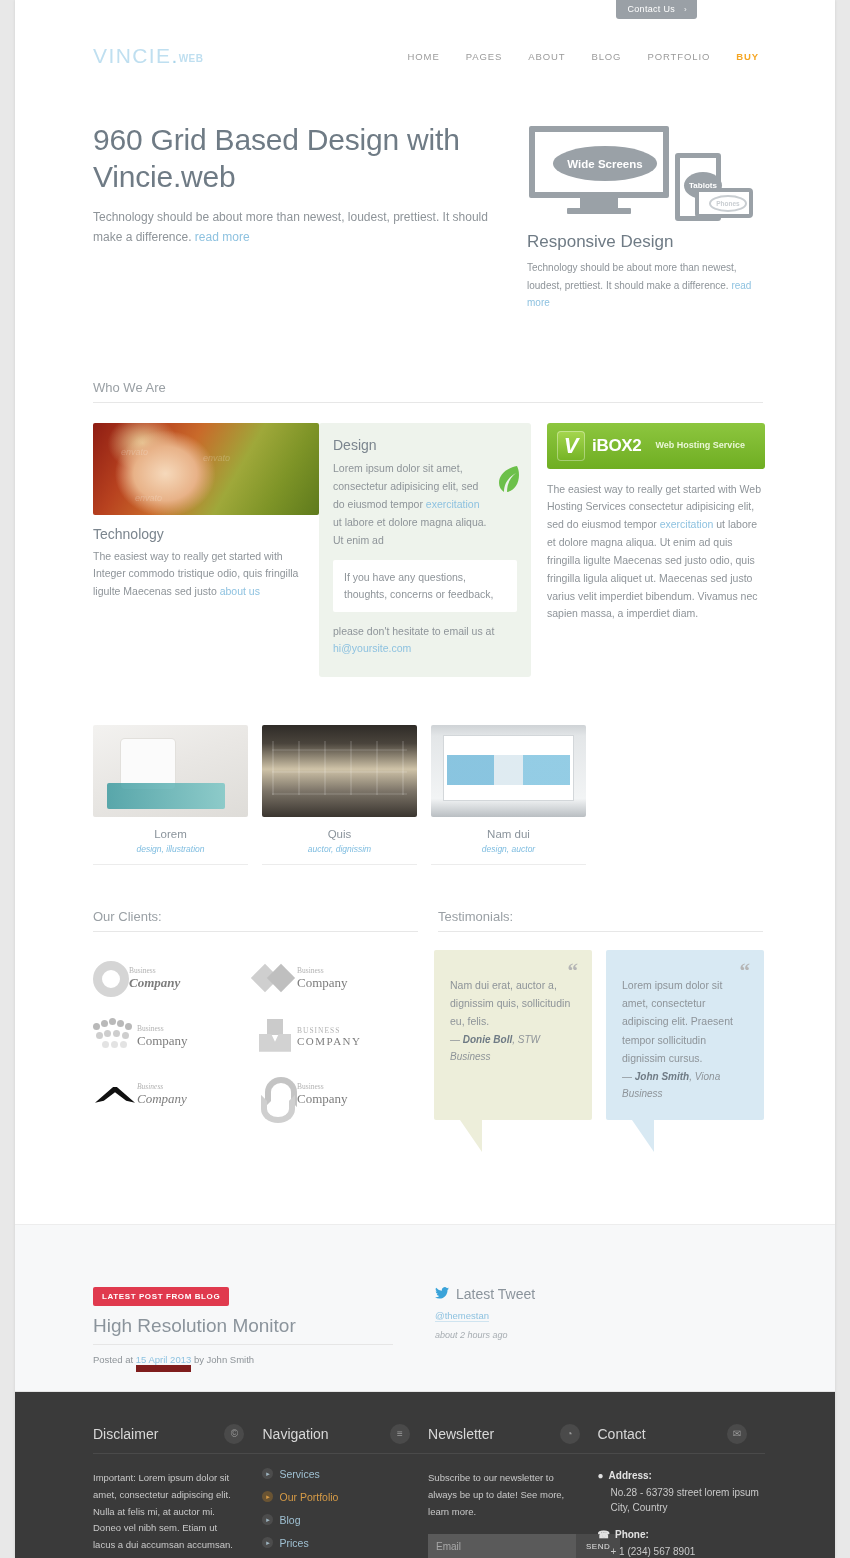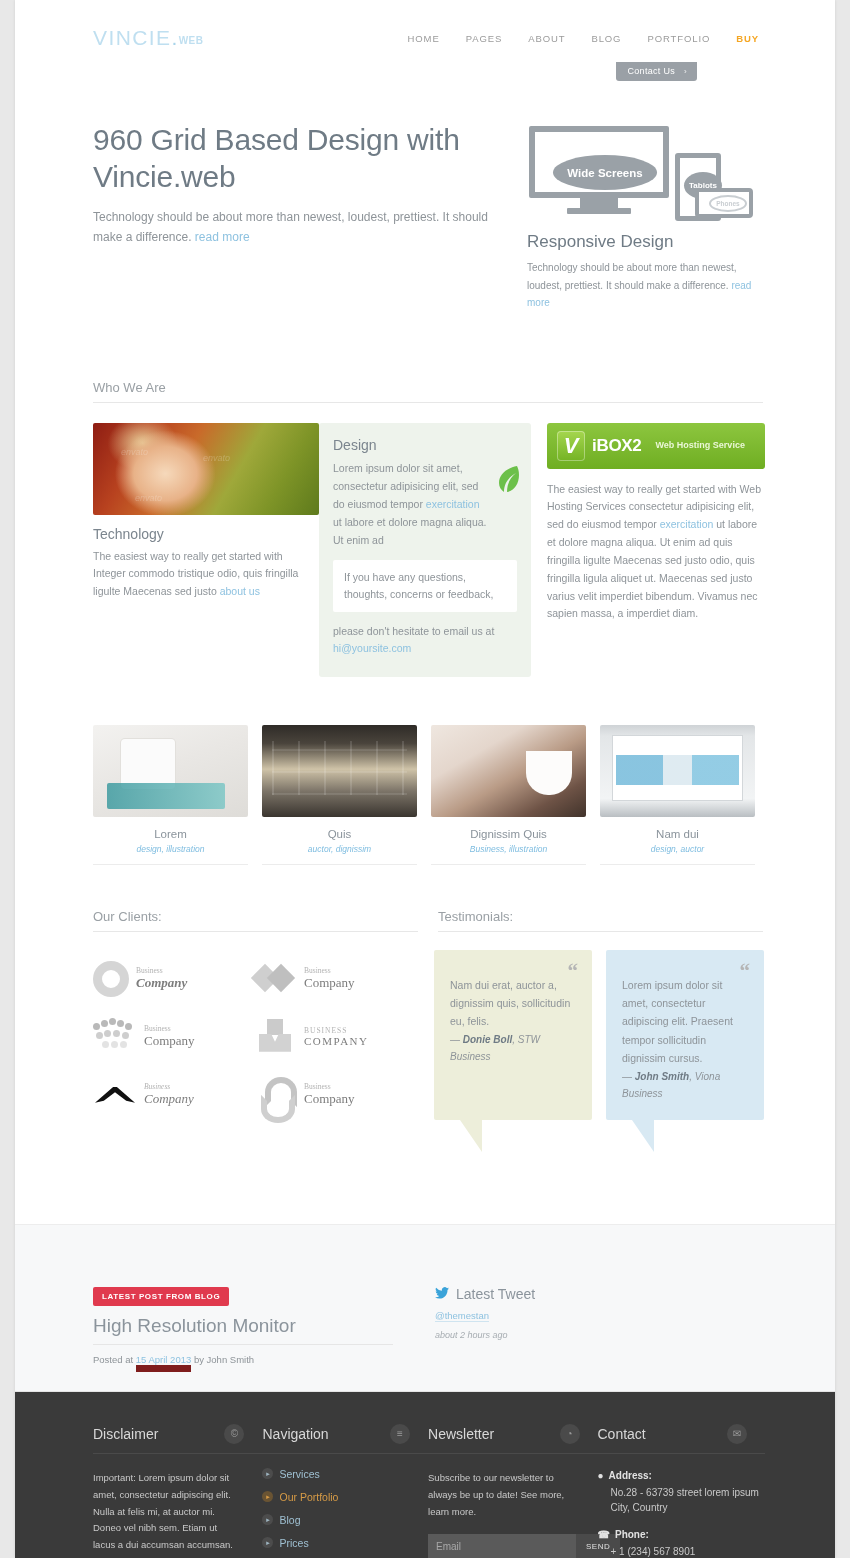--- a/index.html
+++ b/index.html
@@ -67,21 +67,21 @@
   }
   .mon-stand {
     width: 38px; height: 10px; background: #9aa1a7; margin: 0 auto;
   }
   .mon-base { width: 64px; height: 6px; background: #9aa1a7; margin: 0 auto; border-radius: 1px; }
   .bubble {
     position: absolute; background: #9aa1a7; color: #fff; border-radius: 50%;
     display: flex; align-items: center; justify-content: center;
     font-weight: 700; text-align: center;
   }
-  .b-wide { left: 18px; top: 23px; width: 104px; height: 35px; font-size: 11.5px; }
+  .b-wide { left: 18px; top: 14px; width: 104px; height: 35px; font-size: 11.5px; }
   .tablet {
     position: absolute; left: 148px; top: 27px; width: 46px; height: 68px;
     border: 5px solid #9aa1a7; border-radius: 3px; background: #fff;
   }
   .b-tab { left: 4px; top: 14px; width: 38px; height: 27px; font-size: 8px; }
   .phone {
     position: absolute; left: 168px; top: 62px; width: 58px; height: 30px;
     border: 4px solid #9aa1a7; border-radius: 4px; background: #fff;
   }
   .b-ph { left: 10px; top: 3px; width: 38px; height: 17px; font-size: 6.5px; color:#c9ced2; background:#fff; border:2px solid #c9ced2;}
@@ -171,21 +171,21 @@
   .proj-tags {
     text-align: center; font-size: 8.5px; color: #7fbde0; font-style: italic; margin-top: 4px;
     padding-bottom: 10px; border-bottom: 1px solid #ececec;
   }
 
   
   .ct-row { display: flex; margin-top: 44px; gap: 10px; }
   .clients { width: 340px; }
   .testi { width: 340px; }
   .logo-grid { display: flex; flex-wrap: wrap; margin-top: 18px; padding-left: 8px; }
-  .logo-cell { width: 160px; height: 58px; display: flex; align-items: center; gap: 7px; }
+  .logo-cell { width: 160px; height: 58px; display: flex; align-items: center; }
   .mark { width: 44px; height: 40px; position: relative; flex: none; }
   .ltext { line-height: 1.1; }
   .ltext .small { font-size: 7.5px; color: #b3b3b3; font-family: "Liberation Serif", serif; }
   .ltext .big { font-size: 13px; color: #7d7d7d; font-family: "Liberation Serif", serif; }
 
   
   .m1 { border: 9px solid #d5d5d5; border-radius: 50%; width: 36px; height: 36px; }
   .m2:before, .m2:after {
     content:""; position:absolute; width:20px; height:20px; background:#cfcfcf;
     transform: rotate(45deg); top:9px;
@@ -295,47 +295,47 @@
 
   .cblock { margin-top: 16px; }
   .crow { margin-bottom: 14px; }
   .clabel { font-size: 10px; font-weight: 700; color: #e2e2e2; display: flex; align-items: center; gap: 5px; }
   .cval { font-size: 10px; color: #c9c9c9; margin-top: 4px; padding-left: 13px; line-height: 1.5; }
 </style>
 </head>
 <body>
 
 <div class="page">
+
+  <div class="wrap">
+    <div class="topbar">
+      <div class="contact-btn">
+        <span>Contact Us</span>
+        <span class="chev">›</span>
+      </div>
+    </div>
+  </div>
 
   <div class="wrap">
     <header>
       <div class="logo">
         <span>VINCIE</span><span class="dot">.</span><span class="sub">WEB</span>
       </div>
       <nav>
         <a>HOME</a>
         <a>PAGES</a>
         <a>ABOUT</a>
         <a>BLOG</a>
         <a>PORTFOLIO</a>
         <a class="buy">BUY</a>
       </nav>
     </header>
   </div>
 
   <div class="wrap">
-    <div class="topbar">
-      <div class="contact-btn">
-        <span>Contact Us</span>
-        <span class="chev">›</span>
-      </div>
-    </div>
-  </div>
-
-  <div class="wrap">
     <div class="hero">
       <div class="hero-left">
         <div class="hero-title">960 Grid Based Design with Vincie.web</div>
         <div class="hero-sub">
           <span>Technology should be about more than newest, loudest, prettiest. It should make a difference.</span>
           <a class="lnk">read more</a>
         </div>
       </div>
       <div class="hero-right">
         <div class="devices">
@@ -413,25 +413,20 @@
     <div class="proj-grid">
       <div class="proj">
         <div class="proj-thumb t1"></div>
         <div class="proj-name">Lorem</div>
         <div class="proj-tags">design, illustration</div>
       </div>
       <div class="proj">
         <div class="proj-thumb t2"></div>
         <div class="proj-name">Quis</div>
         <div class="proj-tags">auctor, dignissim</div>
-      </div>
-      <div class="proj">
-        <div class="proj-thumb t3"></div>
-        <div class="proj-name">Dignissim Quis</div>
-        <div class="proj-tags">Business, illustration</div>
       </div>
       <div class="proj">
         <div class="proj-thumb t4"></div>
         <div class="proj-name">Nam dui</div>
         <div class="proj-tags">design, auctor</div>
       </div>
     </div>
   </div>
 
   <div class="wrap">

